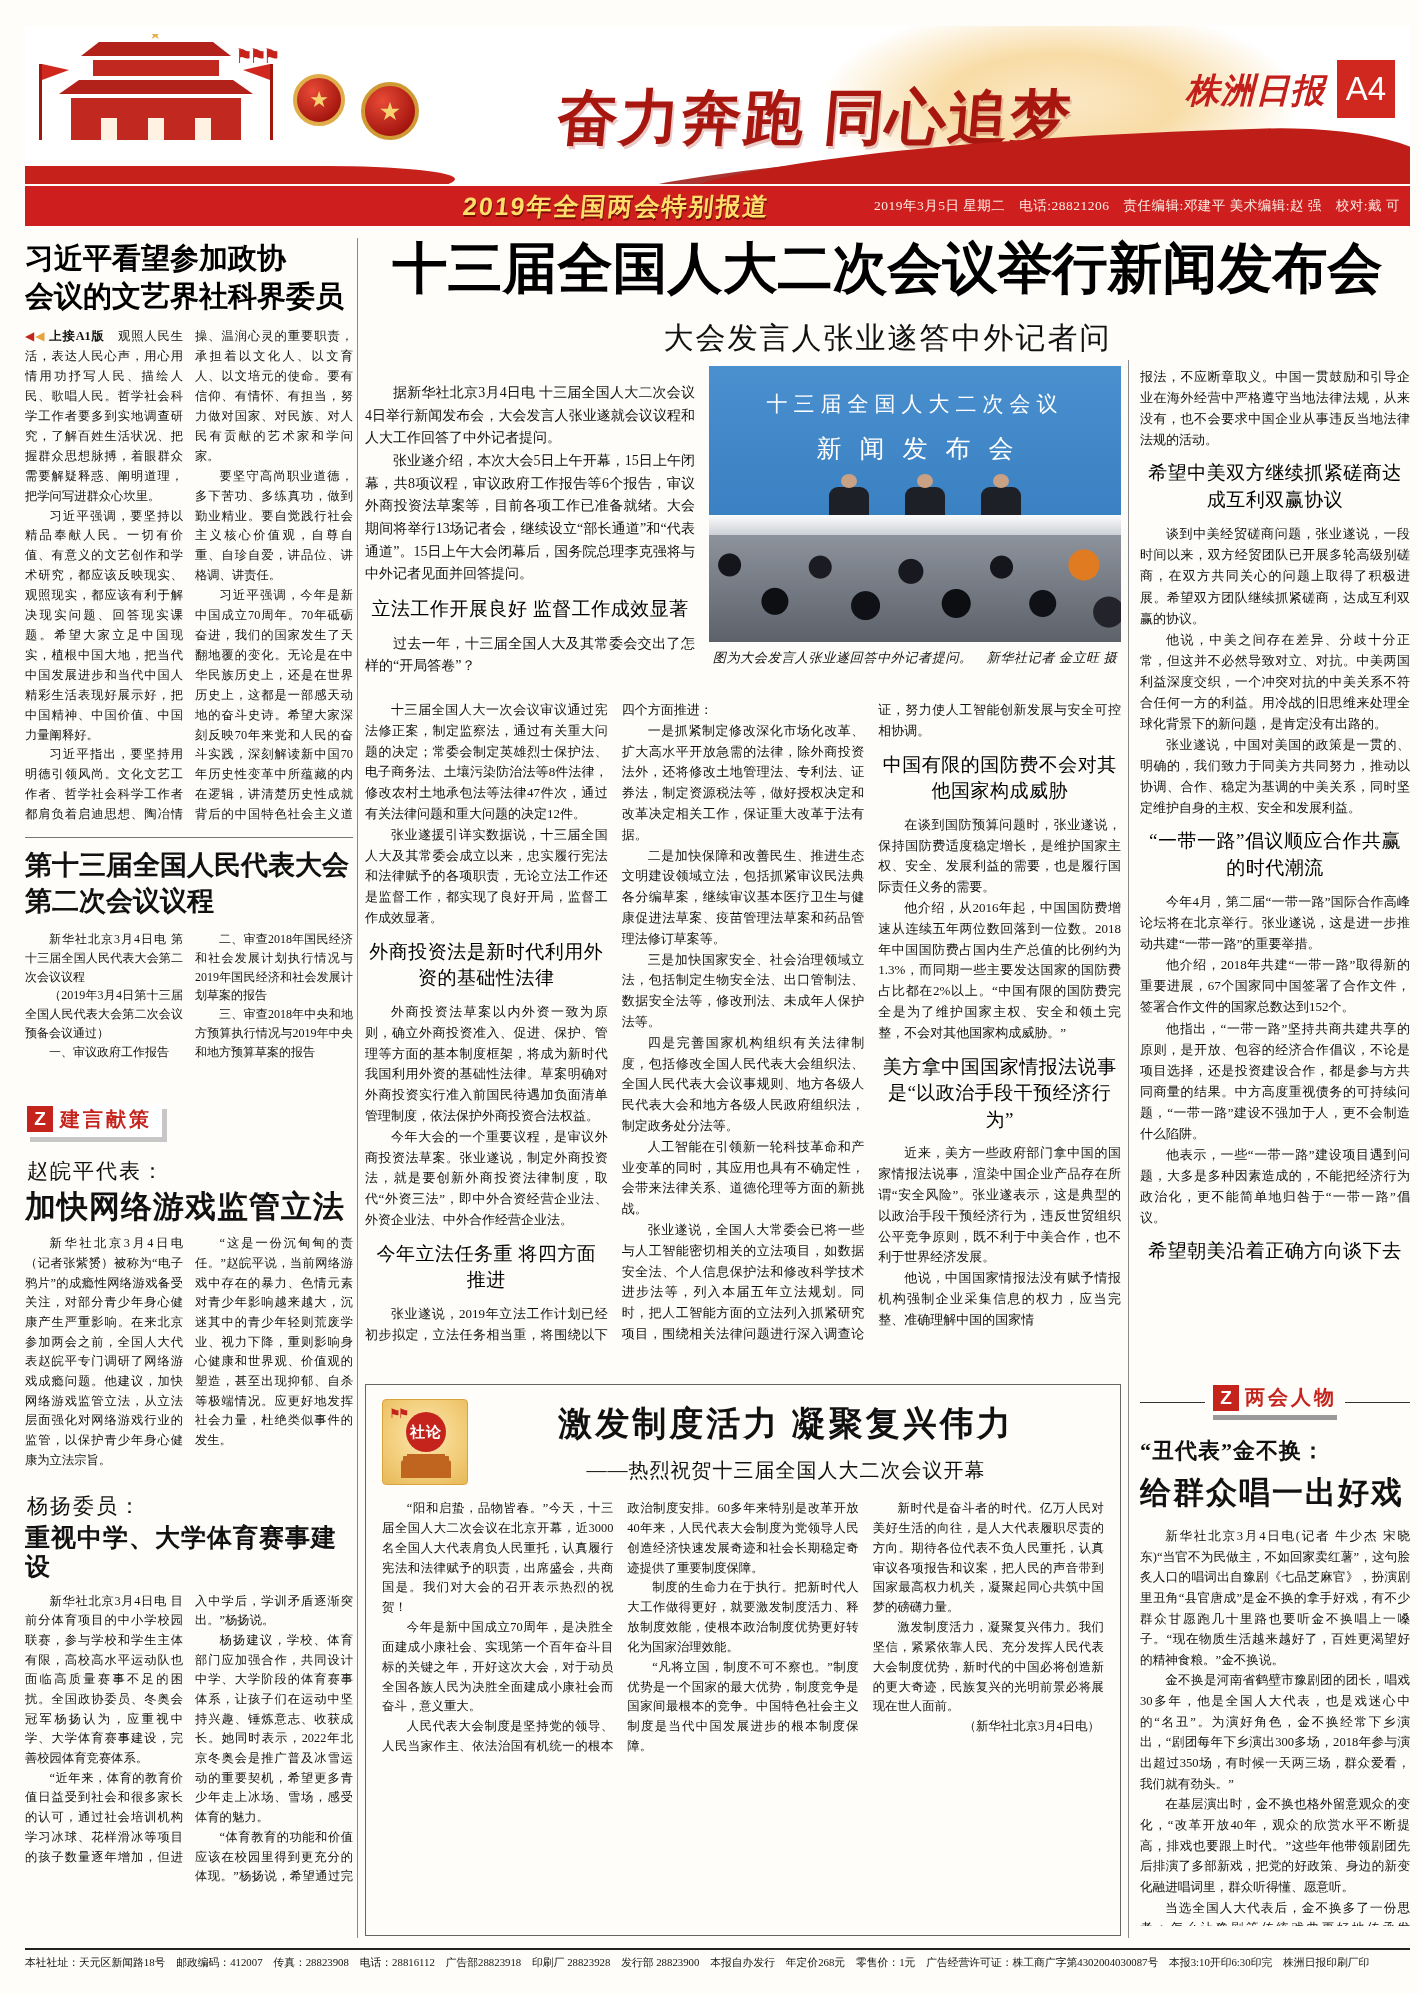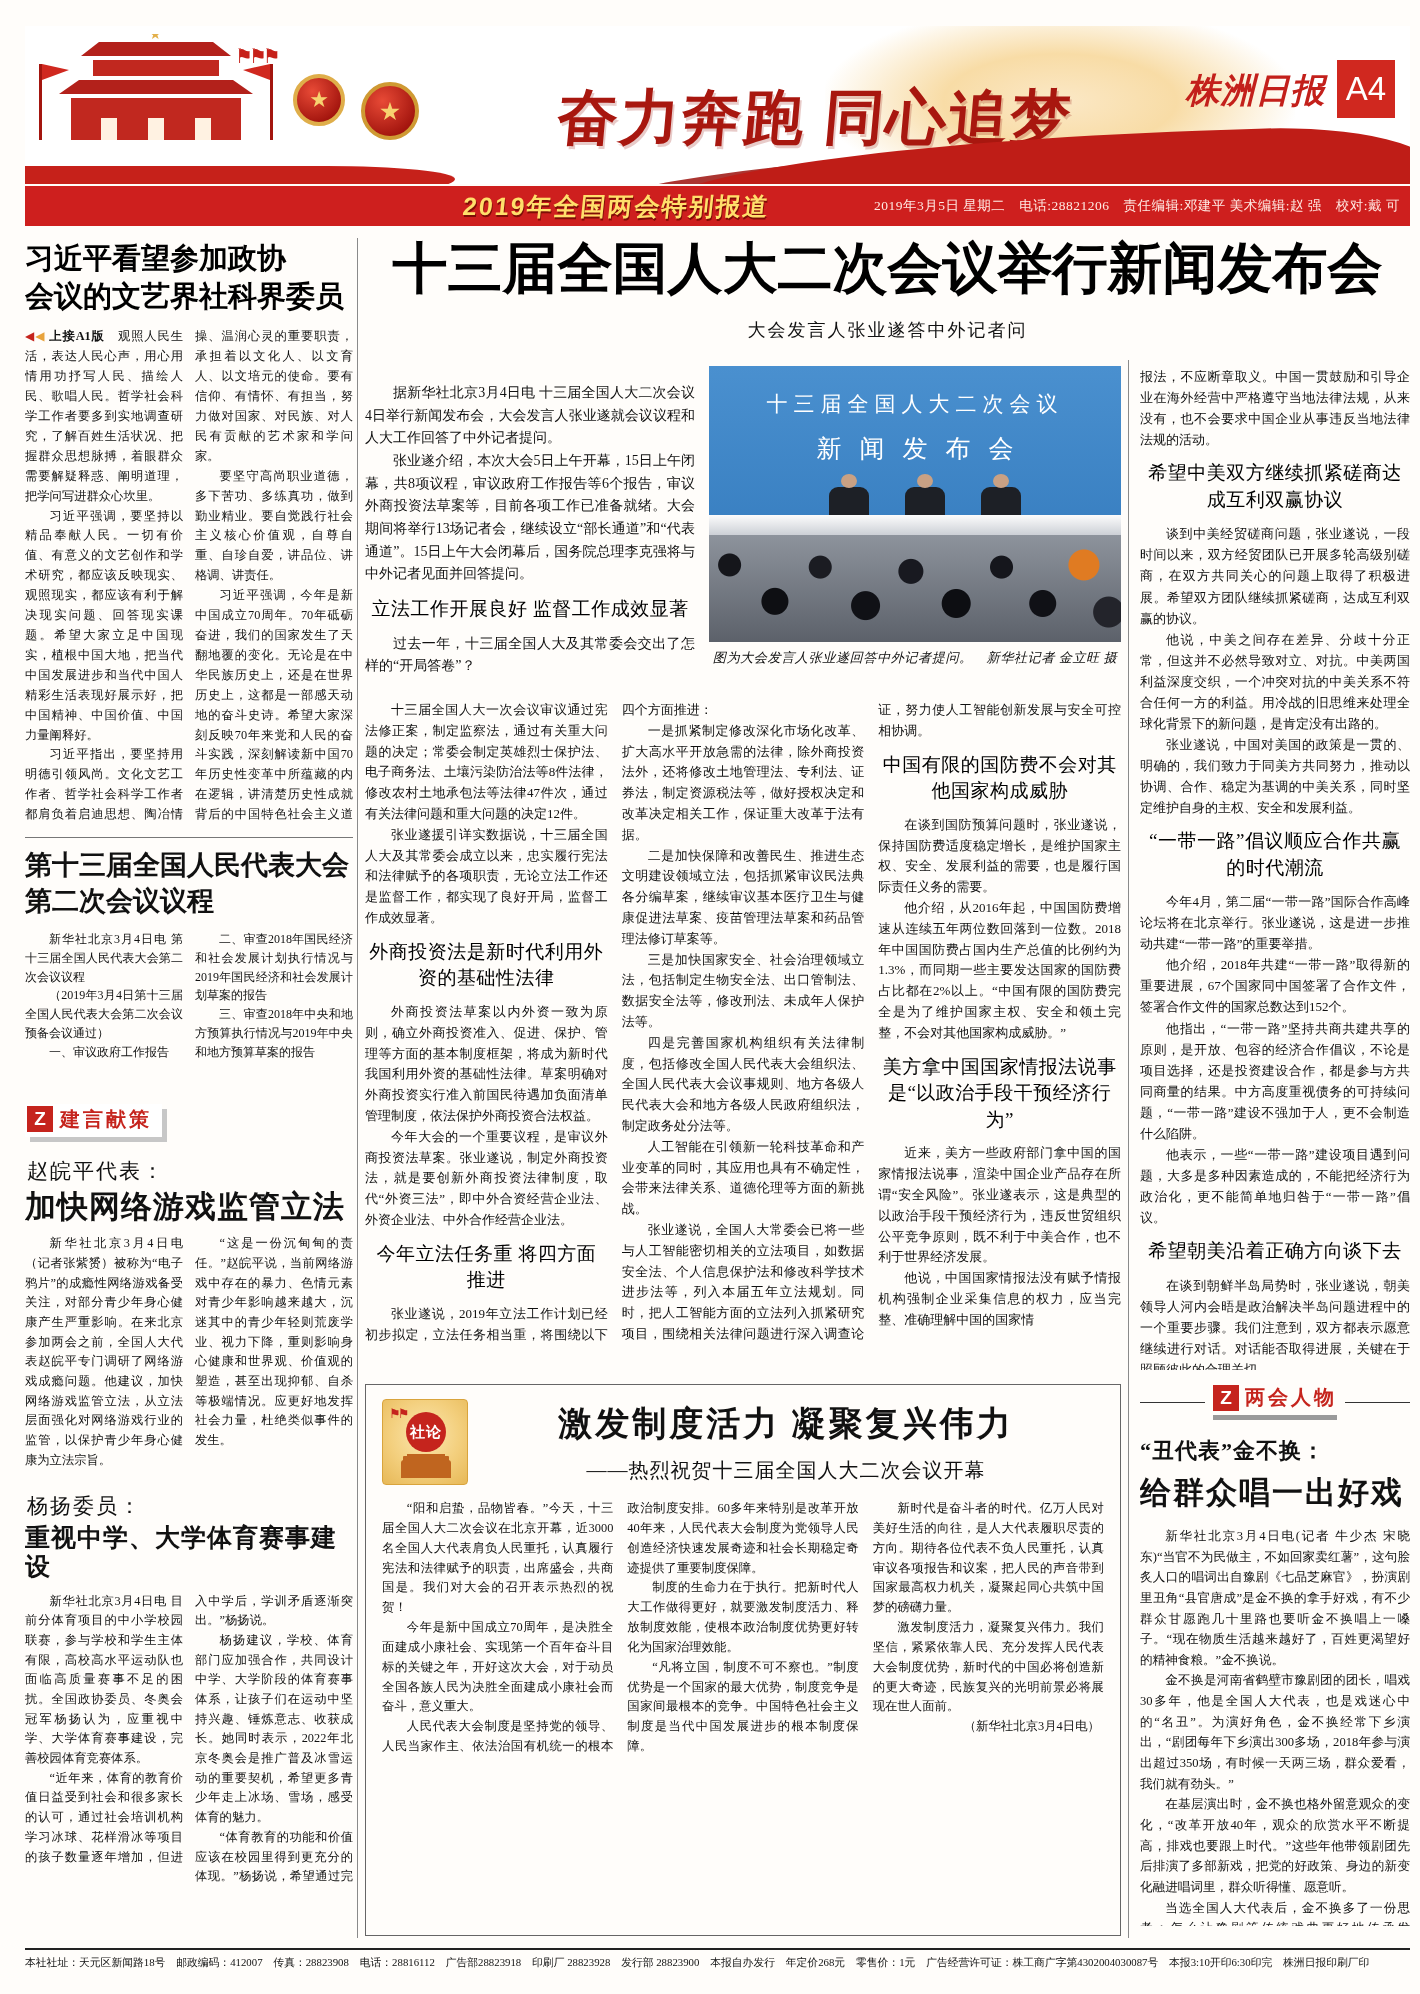--- a/index.html
+++ b/index.html
@@ -74,21 +74,21 @@
   .sub-art-title{font-weight:bold;font-size:31px;letter-spacing:1px;line-height:1.15;}
   .yang-title{font-size:25px;}
   .sub-art-body{margin-top:10px;overflow:hidden;column-count:2;column-gap:12px;font-size:12.3px;line-height:1.6;}
   .zhao-body{height:242px;}
   .yang-body{height:296px;}
 
   
   .main-head{position:absolute;left:365px;top:232px;width:1045px;text-align:center;}
   .main-head h1{margin:0;font-family:"Liberation Sans","DejaVu Sans",sans-serif;font-weight:900;
                 font-size:55px;letter-spacing:0;white-space:nowrap;color:#000;}
-  .main-sub{margin-top:12px;font-size:18px;letter-spacing:2px;}
+  .main-sub{margin-top:12px;font-size:30px;letter-spacing:2px;}
   .lead-row{position:absolute;left:365px;top:366px;width:756px;height:306px;display:flex;overflow:hidden;}
   .lead-col{width:330px;padding-top:16px;font-size:14px;line-height:1.62;overflow:hidden;}
   .photo-wrap{width:412px;margin-left:14px;}
   .photo{position:relative;height:276px;background:linear-gradient(180deg,#4a90cf 0%,#2d74b8 100%);overflow:hidden;}
   .pd-text{position:absolute;top:24px;width:100%;text-align:center;color:#fff;}
   .pd1{font-size:21px;letter-spacing:6px;}
   .pd2{margin-top:14px;font-size:25px;letter-spacing:18px;text-indent:18px;}
   .desk{position:absolute;top:54%;left:0;right:0;height:20px;background:linear-gradient(#fcfcfc,#ccd0d6);}
   .fig{position:absolute;top:calc(54% - 28px);width:40px;height:28px;background:#1d2026;border-radius:9px 9px 0 0;}
   .fig::before{content:"";position:absolute;top:-13px;left:12px;width:16px;height:14px;border-radius:50%;background:#c9a184;}
@@ -278,21 +278,20 @@
       <h3 class="subhead" data-name="article-subhead">希望中美双方继续抓紧磋商达成互利双赢协议</h3>
       <p class="para" data-name="article-paragraph">谈到中美经贸磋商问题，张业遂说，一段时间以来，双方经贸团队已开展多轮高级别磋商，在双方共同关心的问题上取得了积极进展。希望双方团队继续抓紧磋商，达成互利双赢的协议。</p>
       <p class="para" data-name="article-paragraph">他说，中美之间存在差异、分歧十分正常，但这并不必然导致对立、对抗。中美两国利益深度交织，一个冲突对抗的中美关系不符合任何一方的利益。用冷战的旧思维来处理全球化背景下的新问题，是肯定没有出路的。</p>
       <p class="para" data-name="article-paragraph">张业遂说，中国对美国的政策是一贯的、明确的，我们致力于同美方共同努力，推动以协调、合作、稳定为基调的中美关系，同时坚定维护自身的主权、安全和发展利益。</p>
       <h3 class="subhead" data-name="article-subhead">“一带一路”倡议顺应合作共赢的时代潮流</h3>
       <p class="para" data-name="article-paragraph">今年4月，第二届“一带一路”国际合作高峰论坛将在北京举行。张业遂说，这是进一步推动共建“一带一路”的重要举措。</p>
       <p class="para" data-name="article-paragraph">他介绍，2018年共建“一带一路”取得新的重要进展，67个国家同中国签署了合作文件，签署合作文件的国家总数达到152个。</p>
       <p class="para" data-name="article-paragraph">他指出，“一带一路”坚持共商共建共享的原则，是开放、包容的经济合作倡议，不论是项目选择，还是投资建设合作，都是参与方共同商量的结果。中方高度重视债务的可持续问题，“一带一路”建设不强加于人，更不会制造什么陷阱。</p>
       <p class="para" data-name="article-paragraph">他表示，一些“一带一路”建设项目遇到问题，大多是多种因素造成的，不能把经济行为政治化，更不能简单地归咎于“一带一路”倡议。</p>
       <h3 class="subhead" data-name="article-subhead">希望朝美沿着正确方向谈下去</h3>
-      <p class="para" data-name="article-paragraph">在谈到朝鲜半岛局势时，张业遂说，朝美领导人河内会晤是政治解决半岛问题进程中的一个重要步骤。我们注意到，双方都表示愿意继续进行对话。对话能否取得进展，关键在于照顾彼此的合理关切。</p>
     </div>
 
   <div class="editorial" data-name="editorial-box">
     <div class="ed-head" data-name="editorial-header">
       <div class="ed-icon" data-name="editorial-stamp-icon">
         <span class="flags" data-name="stamp-flags-icon">⚑⚑</span>
         <div class="circ" data-name="stamp-label">社论</div>
         <div class="gate" data-name="stamp-tiananmen-icon"></div>
       </div>
       <div class="ed-titles" data-name="editorial-titles">

